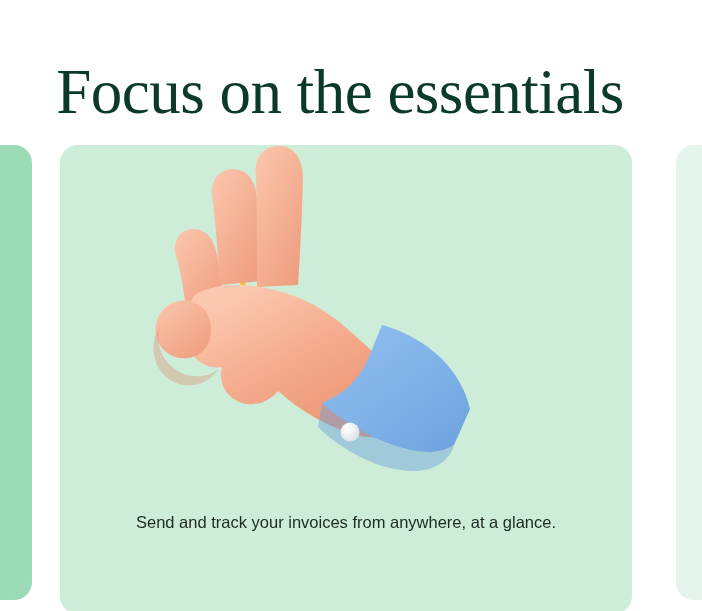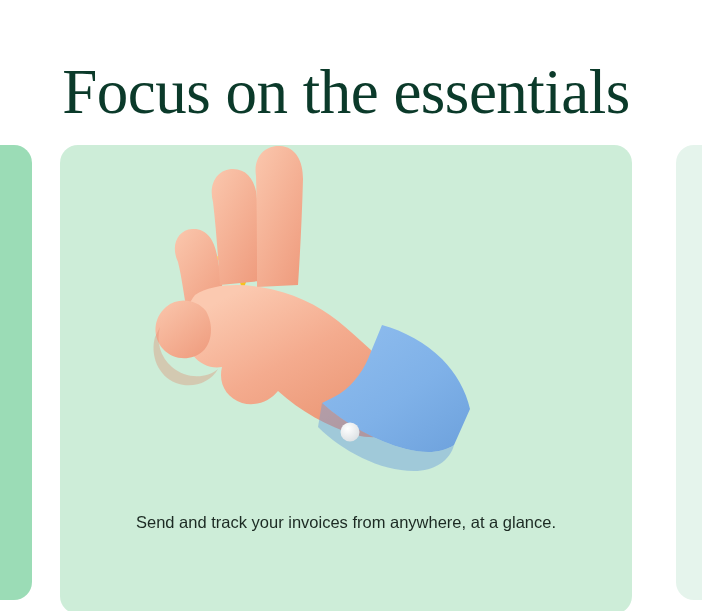--- a/index.html
+++ b/index.html
@@ -24,21 +24,20 @@
     height: 100px;
     display: flex;
     align-items: center;
     justify-content: center;
     font-family: "Liberation Serif", "DejaVu Serif", serif;
     font-size: 63px;
     font-weight: 400;
     letter-spacing: -0.5px;
     color: #0b3a2a;
     white-space: nowrap;
-    margin-left: 6px;
   }
 
   
   .carousel {
     position: absolute;
     left: 0;
     top: 145px;
     width: 702px;
     height: 466px;
   }

